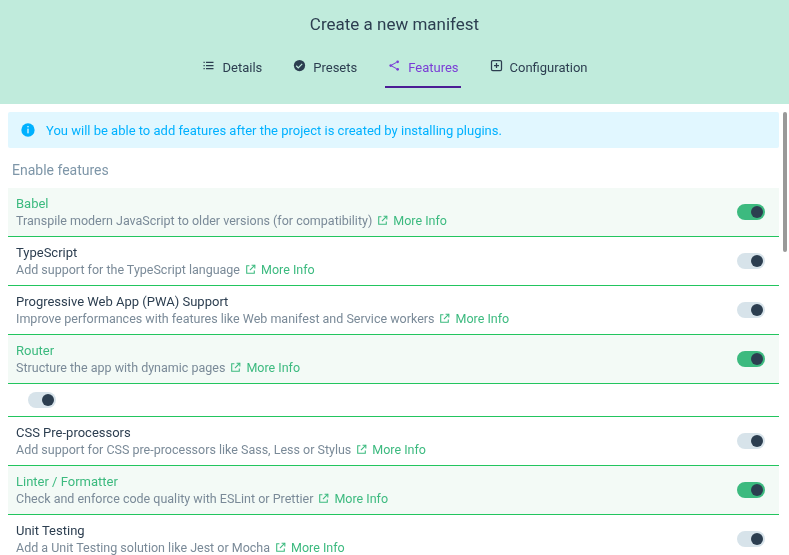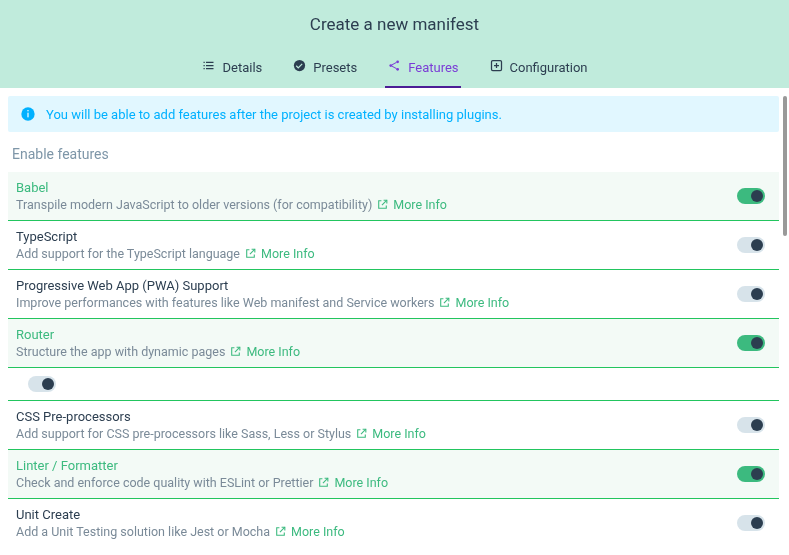--- a/index.html
+++ b/index.html
@@ -18,21 +18,21 @@
     text-align: center;
     font-size: 17px;
     font-weight: 400;
     color: #2c3e50;
     padding-bottom: 18px;
   }
   .tabs {
     display: flex;
     justify-content: center;
     gap: 26px;
-    padding-bottom: 0;
+    padding-bottom: 16px;
     align-items: center;
   }
   .tab {
     display: flex;
     align-items: center;
     gap: 6px;
     padding: 6px 2px 10px;
     cursor: pointer;
     color: #2c3e50;
     border-bottom: 2px solid transparent;
@@ -285,21 +285,21 @@
                 <path d="M19 14v5H5V5h5"></path>
               </svg>
             </span><span class="more">More Info</span></div>
         </div>
         <div class="toggle on">
           <div class="knob"></div>
         </div>
       </div>
       <div class="feature">
         <div class="info">
-          <div class="name">Unit Create</div>
+          <div class="name">Unit Testing</div>
           <div class="desc"><span>Add a Unit Testing solution like Jest or Mocha</span><span class="ext-icon">
               <svg viewBox="0 0 24 24" fill="none" stroke="currentColor" stroke-width="2">
                 <path d="M14 4h6v6"></path>
                 <path d="M20 4l-9 9"></path>
                 <path d="M19 14v5H5V5h5"></path>
               </svg>
             </span><span class="more">More Info</span></div>
         </div>
         <div class="toggle">
           <div class="knob"></div>

